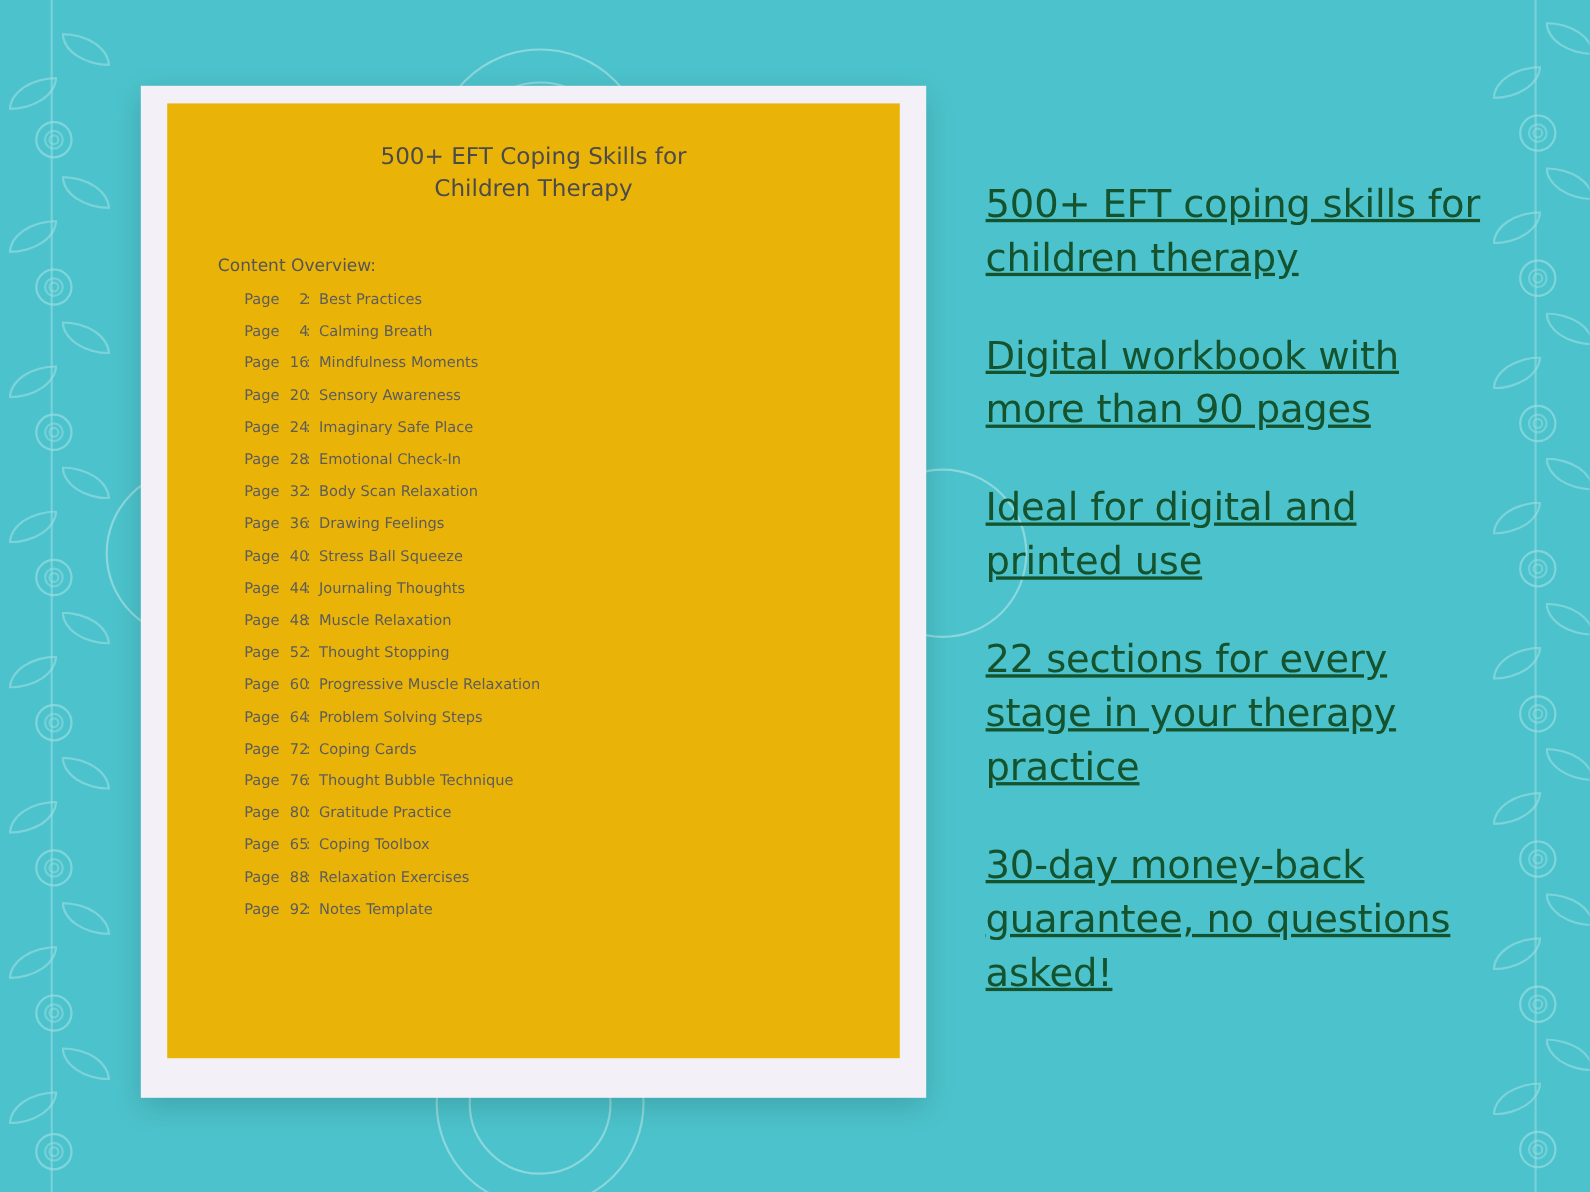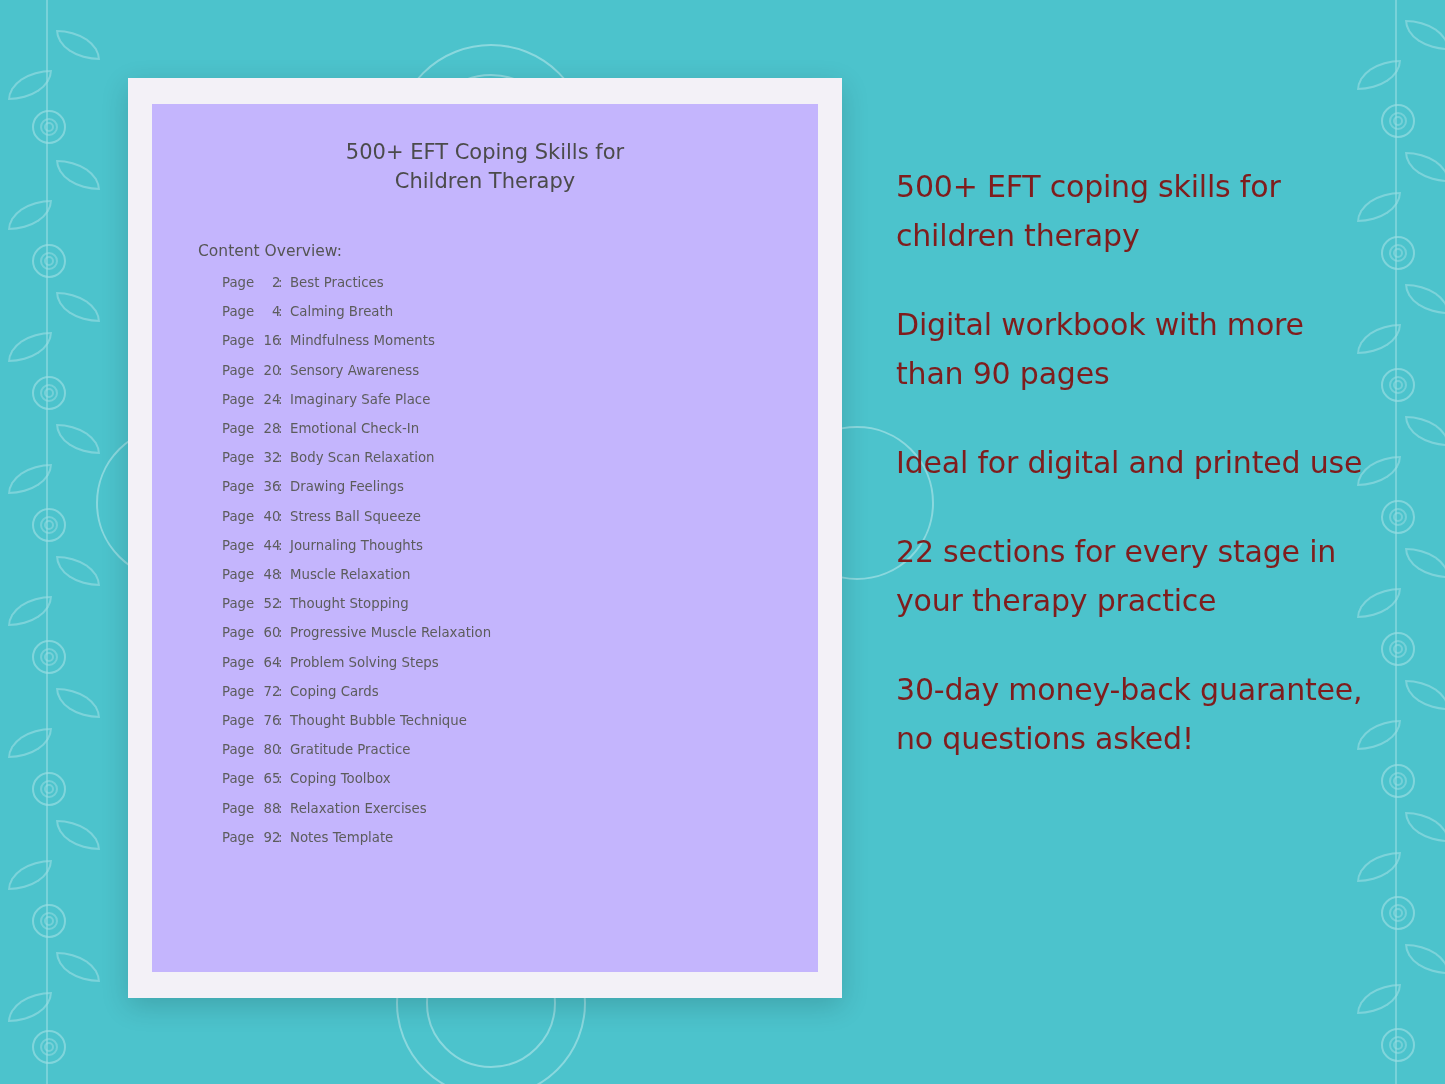--- a/index.html
+++ b/index.html
@@ -82,24 +82,24 @@
     left: 128px;
     top: 78px;
     width: 714px;
     height: 920px;
     background: #f3f1f7;
     box-shadow: 0 8px 26px rgba(0,0,0,0.16);
   }
   #doc-page {
     position: absolute;
     left: 152px;
-    top: 104px;
+    top: 94px;
     width: 666px;
     height: 868px;
-    background: #c4b5fd;
+    background: #eab308;
     overflow: hidden;
   }
   #doc-title {
     margin: 34px 70px 0 70px;
     text-align: center;
     font-size: 21px;
     line-height: 29px;
     color: #4b4b4b;
     font-family: "DejaVu Sans", sans-serif;
     font-weight: 400;
@@ -137,27 +137,28 @@
   }
 
   
   #features {
     position: absolute;
     left: 896px;
     top: 162px;
     width: 470px;
   }
   #features .feature {
-    color: #7f1d1d;
-    font-size: 30px;
+    color: #14532d;
+    font-size: 35px;
     line-height: 49px;
     font-family: "DejaVu Sans", sans-serif;
     font-weight: 400;
     margin-bottom: 40px;
     letter-spacing: -0.2px;
+    text-decoration: underline;
   }
 </style>
 </head>
 <body>
 
 <div class="floral-band left">
   <div class="stem"></div>
   <div class="leaf" style="top:30px;  left:56px;"></div>
   <div class="leaf r" style="top:70px;  left:8px;"></div>
   <div class="blossom" style="top:110px; left:32px;"></div>

